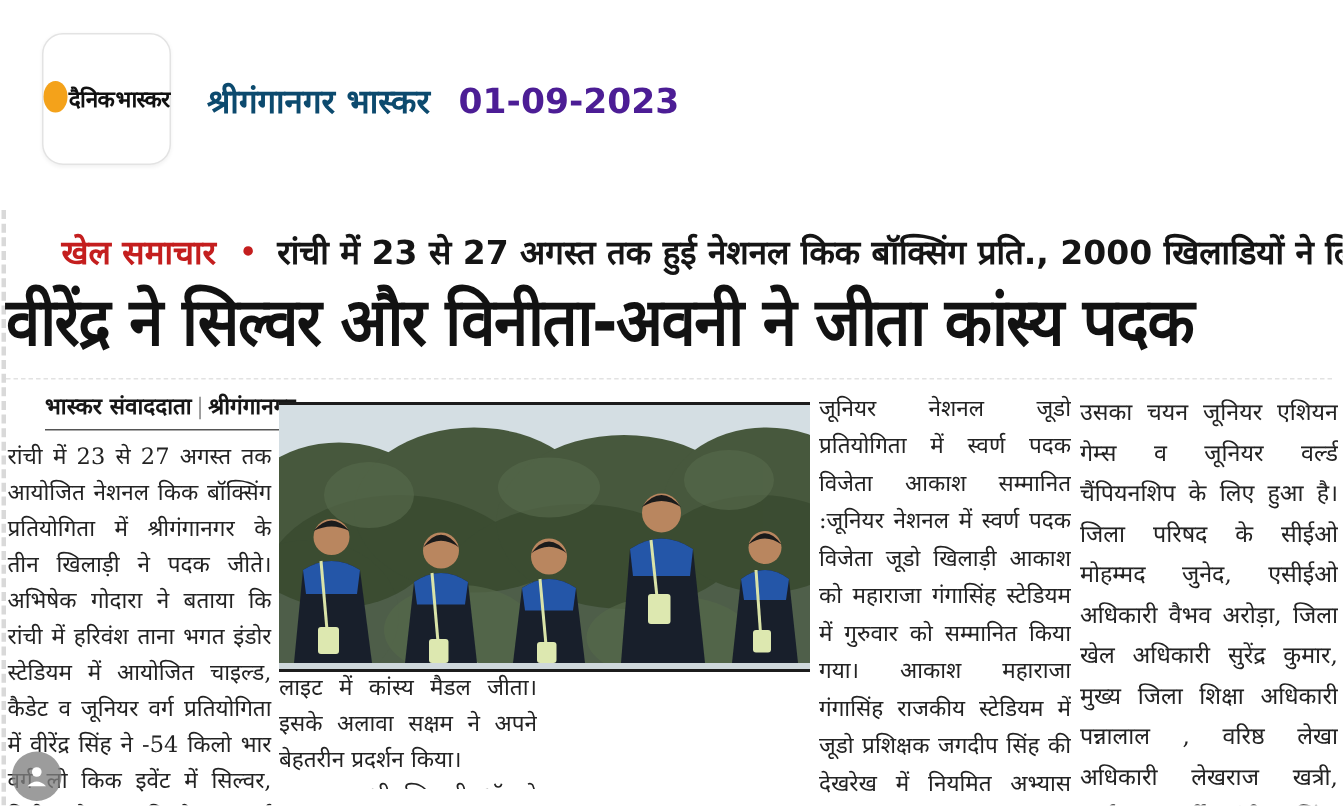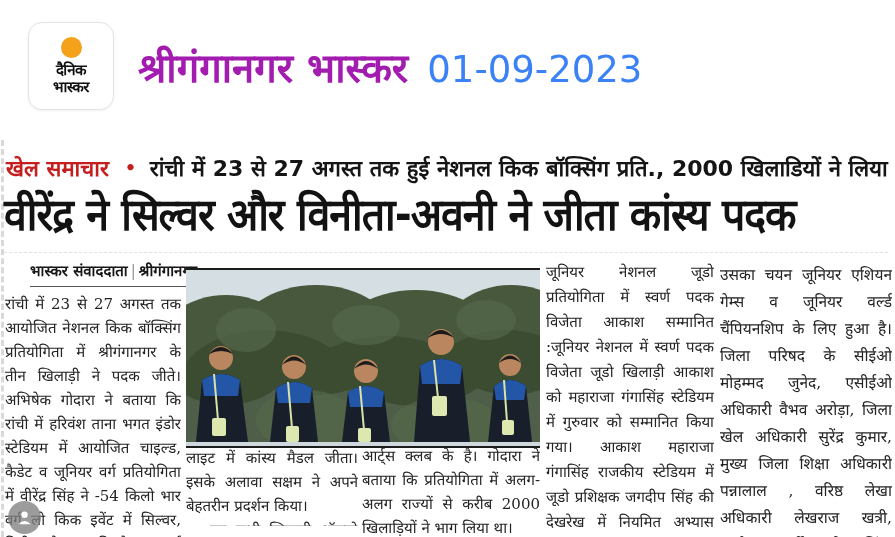--- a/index.html
+++ b/index.html
@@ -4,33 +4,33 @@
 <style>
   html,body{margin:0;padding:0;}
   body{
     width:895px;height:537px;overflow:hidden;background:#ffffff;
     font-family:"DejaVu Sans",sans-serif;color:#1e1e1e;position:relative;
   }
   
   .app-header{position:absolute;left:28px;top:22px;display:flex;align-items:center;gap:24px;}
   .logo-box{
     width:84px;height:86px;border:1px solid #e3e3e3;border-radius:14px;background:#fff;
-    box-shadow:0 1px 3px rgba(0,0,0,.06);display:flex;flex-direction:column;align-items:center;
+    box-shadow:0 1px 3px rgba(0,0,0,.06);display:flex;flex-direction:row;align-items:center;
     justify-content:center;gap:1px;
   }
   .logo-dot{width:21px;height:21px;border-radius:50%;background:#f4a21a;margin-bottom:3px;}
   .logo-text{font-weight:bold;font-size:15px;line-height:16px;color:#111;letter-spacing:-.5px;}
-  .paper-title{font-size:40px;font-weight:bold;color:#a21caf;letter-spacing:0;}
-  .paper-date{font-size:37px;font-weight:normal;color:#3b82f6;margin-left:14px;}
+  .paper-title{font-size:22px;font-weight:bold;color:#0c4a6e;letter-spacing:0;}
+  .paper-date{font-size:23px;font-weight:bold;color:#4c1d95;margin-left:14px;}
   
   .clipping{position:absolute;left:0;top:140px;width:895px;height:397px;background:#fff;}
   .torn-edge{position:absolute;left:1px;top:0;height:397px;border-left:3px dashed #d9d9d9;}
   .kicker{position:absolute;left:6px;top:12px;width:886px;white-space:nowrap;
     font-size:22px;font-weight:bold;color:#151515;}
-  .kicker-label{color:#c41e1e;}
+  .kicker-label{color:#c41e1e;margin-left:35px;}
   .kicker-bullet{color:#c41e1e;margin:0 6px 0 8px;font-size:18px;vertical-align:2px;}
   .headline{
     position:absolute;left:4px;top:48px;width:890px;margin:0;white-space:nowrap;
     font-size:41px;line-height:50px;font-weight:bold;color:#121212;letter-spacing:-1px;
     transform:scaleY(1.08);transform-origin:left top;
   }
   .headline-rule{position:absolute;left:4px;top:112px;width:884px;border-top:1px dashed #e2e2e2;}
   
   .byline{
     position:absolute;left:30px;top:120px;width:202px;font-size:15px;font-weight:bold;color:#171717;
@@ -170,23 +170,20 @@
         </g>
       </g>
     </svg>
   </figure>
 
   <div class="col2 newsbody">
     <p>लाइट में कांस्य मैडल जीता। इसके अलावा सक्षम ने अपने बेहतरीन प्रदर्शन किया।</p>
     <p class="indent">यह सभी खिलाड़ी ऑक्सो मार्शल</p>
   </div>
 
-  <div class="col3 newsbody">
-    <p>आर्ट्स क्लब के है। गोदारा ने बताया कि प्रतियोगिता में अलग-अलग राज्यों से करीब 2000 खिलाड़ियों ने भाग लिया था।</p>
-  </div>
 
   <div class="col4 newsbody">
     <p><span class="lead">जूनियर नेशनल जूडो प्रतियोगिता में स्वर्ण पदक विजेता आकाश सम्मानित :</span><span>जूनियर नेशनल में स्वर्ण पदक विजेता जूडो खिलाड़ी आकाश को महाराजा गंगासिंह स्टेडियम में गुरुवार को सम्मानित किया गया। आकाश महाराजा गंगासिंह राजकीय स्टेडियम में जूडो प्रशिक्षक जगदीप सिंह की देखरेख में नियमित अभ्यास करता रहा है।</span></p>
 
   </div>
 
   <div class="col5 newsbody">
     <p>उसका चयन जूनियर एशियन गेम्स व जूनियर वर्ल्ड चैंपियनशिप के लिए हुआ है। जिला परिषद के सीईओ मोहम्मद जुनेद, एसीईओ अधिकारी वैभव अरोड़ा, जिला खेल अधिकारी सुरेंद्र कुमार, मुख्य जिला शिक्षा अधिकारी पन्नालाल , वरिष्ठ लेखा अधिकारी लेखराज खत्री, अर्जुन अवार्डी संदीप सिंह, अंतरराष्ट्रीय पदक विजेता एथलीट हेमराज गुर्जर, अर्जुन जांगिड़, जूडो प्रशिक्षक जगदीप सिंह सहित खिलाड़ी उपस्थित थे।</p>
   </div>
 </section>

